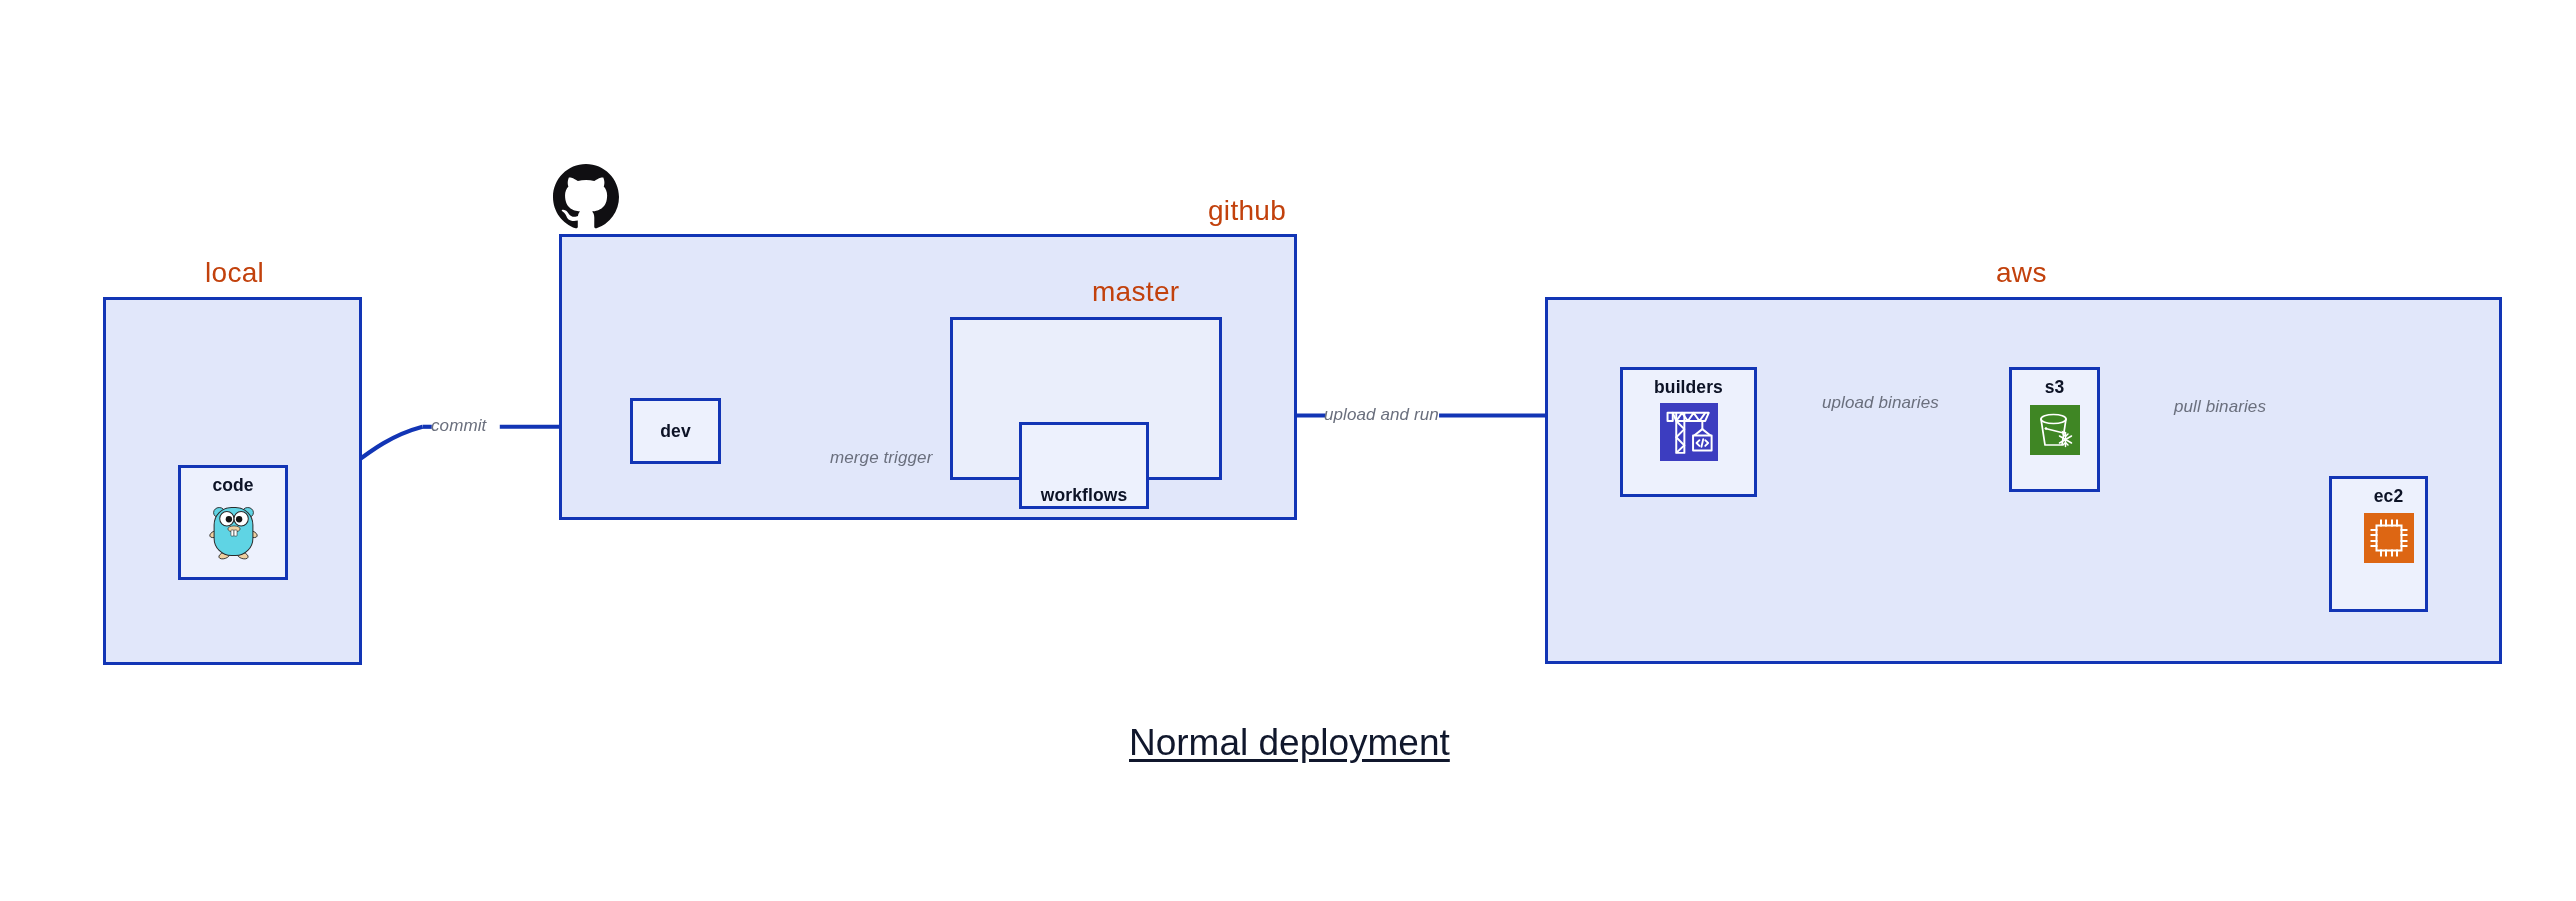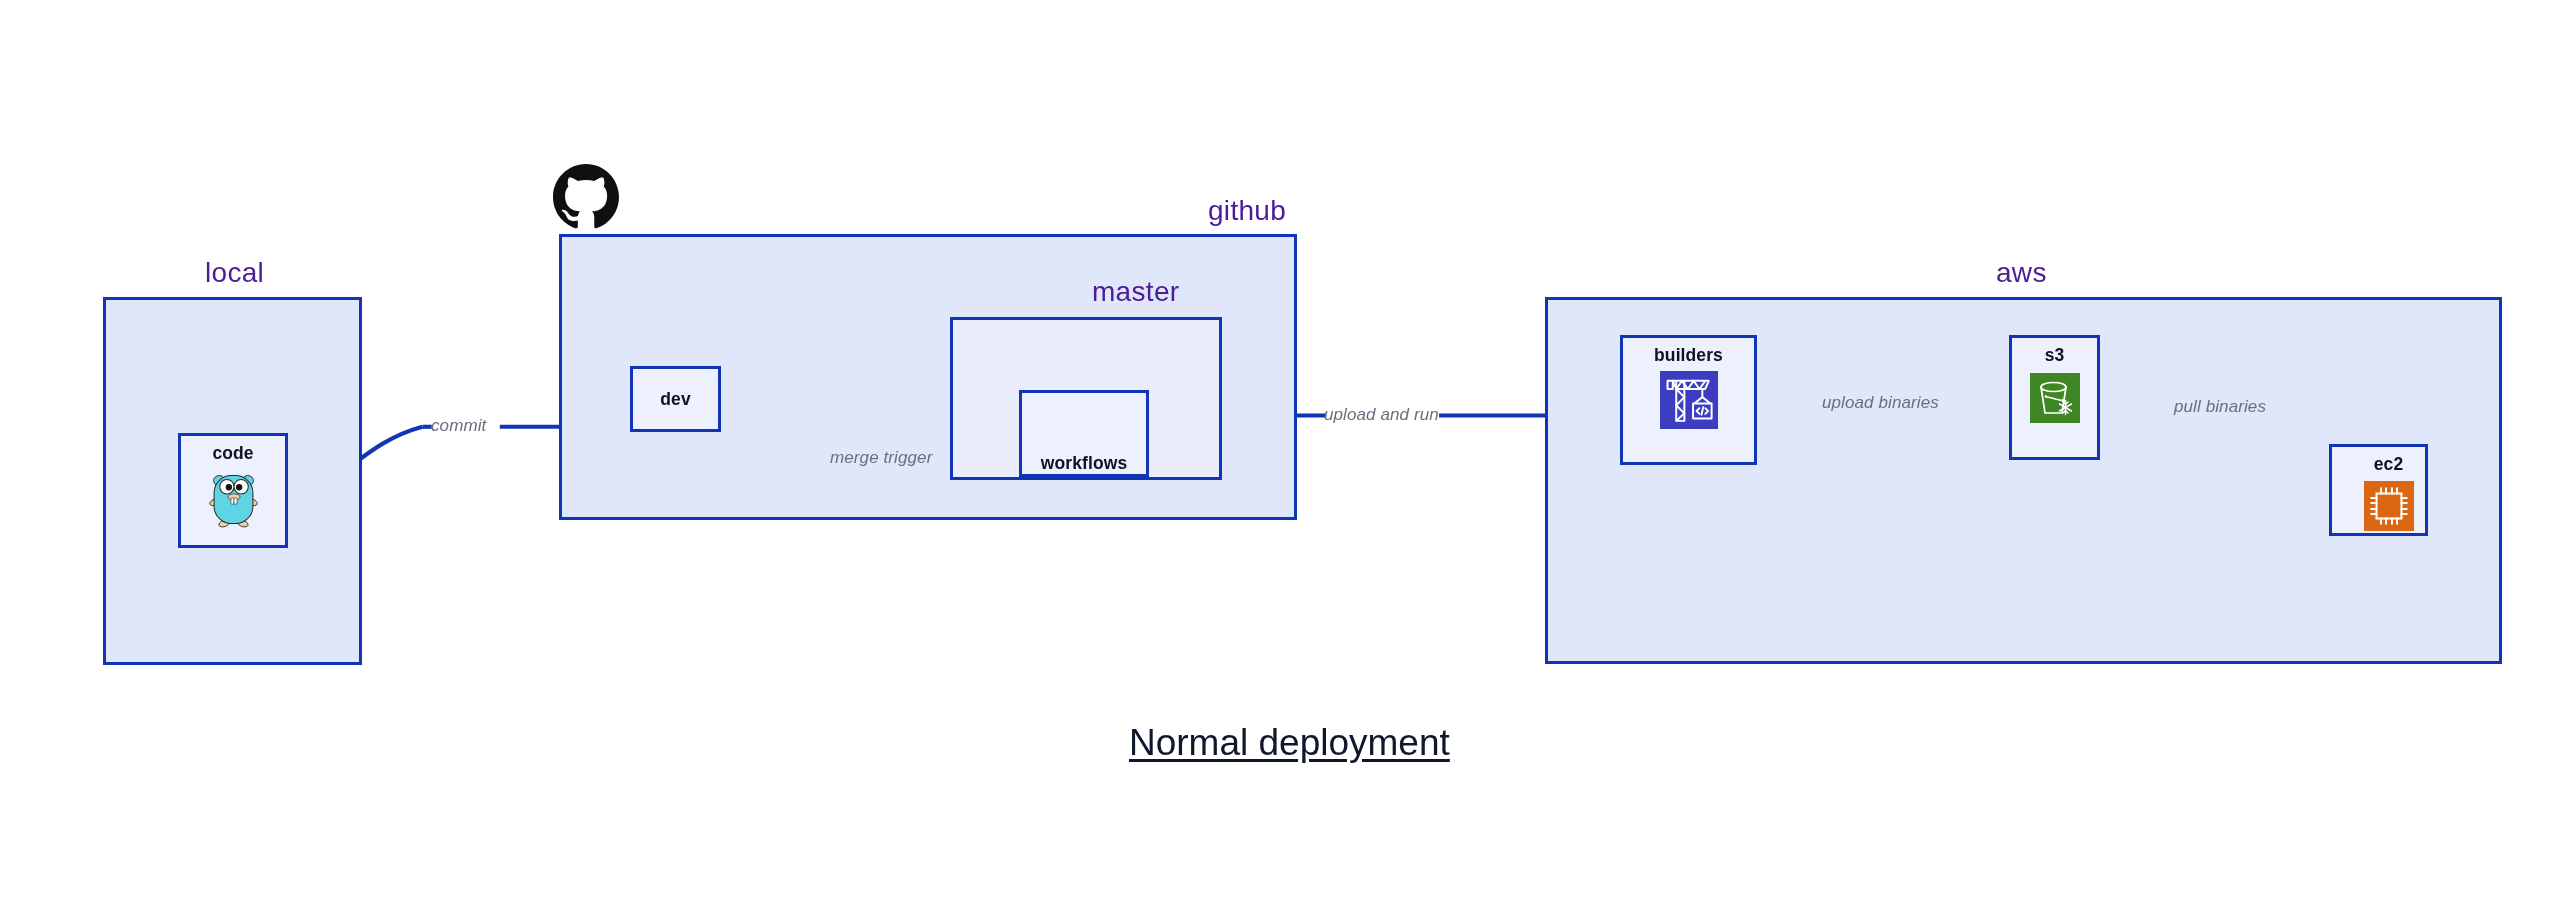--- a/index.html
+++ b/index.html
@@ -24,36 +24,37 @@
     position: absolute;
     background: #e1e7fa;
     border: 3.6px solid #1235b5;
     box-sizing: border-box;
   }
   .group.nested {
     background: #eaeefb;
   }
   .group-label {
     position: absolute;
-    color: #4c1d95;
+    color: #c2410c;
     font-size: 28px;
     font-weight: 400;
     white-space: nowrap;
     letter-spacing: 0.3px;
   }
 
   
   .node {
     position: absolute;
     background: #edf1fd;
     border: 3.6px solid #1235b5;
     box-sizing: border-box;
     display: flex;
     flex-direction: column;
     align-items: center;
+    margin-top: 32px;
   }
   .node-label {
     color: #0d1326;
     font-size: 17.5px;
     font-weight: bold;
     white-space: nowrap;
     letter-spacing: 0.1px;
   }
   .node-icon {
     display: block;
@@ -269,21 +270,21 @@
           <path d="M83 62 L59 76"></path>
           <path d="M66 58 L71 63 L76 58"></path>
           <path d="M66 80 L71 75 L76 80"></path>
         </g>
       </svg>
     </span>
   </div>
 
   <div class="edge-label" style="left:2174px; top:397px;text-align:right;">pull binaries</div>
 
-  <div class="node" style="left:2329px; top:444px; width:99px; height:92px; padding-top:7.2px;padding-left:20px;">
+  <div class="node" style="left:2329px; top:444px; width:99px; height:136px; padding-top:7.2px;padding-left:20px;">
     <span class="node-label">ec2</span>
     <span class="node-icon" style="margin-top:6.2px;">
       <svg width="50" height="50" viewBox="0 0 100 100" xmlns="http://www.w3.org/2000/svg">
         <rect x="0" y="0" width="100" height="100" fill="#dd6613"></rect>
         <g stroke="#ffffff" stroke-width="4" fill="none" stroke-linecap="square">
 
           <rect x="25" y="25" width="50" height="50"></rect>
 
           <path d="M34 25 L34 15"></path>
           <path d="M44 25 L44 15"></path>

